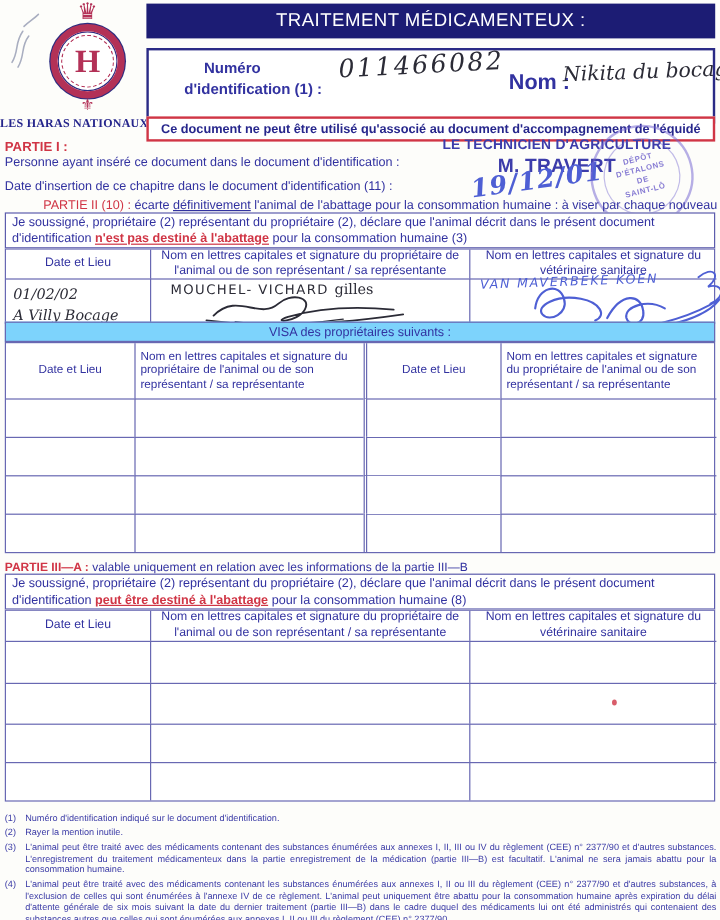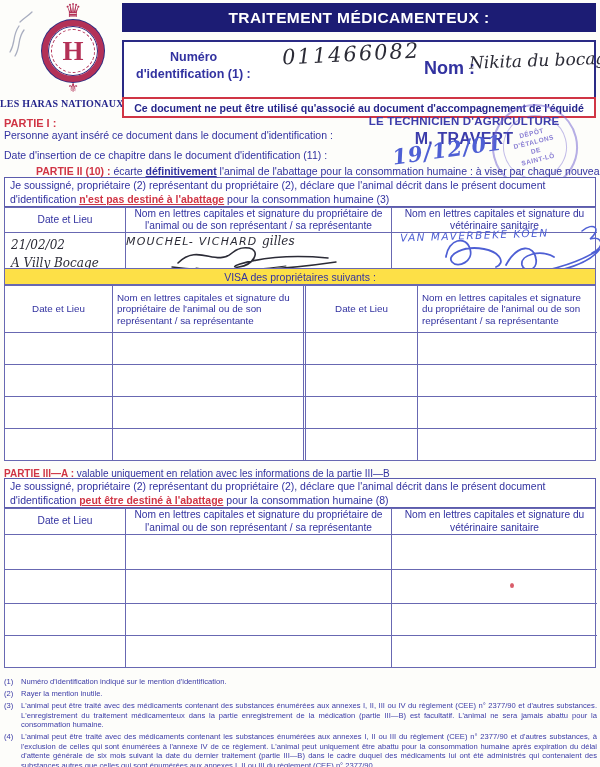--- a/index.html
+++ b/index.html
@@ -15,29 +15,29 @@
   body{background:#888;}
   .page{
     position:relative;width:600px;height:767px;margin:0 auto;
     background:#fdfdfa;overflow:hidden;
     font-family:"Liberation Sans",sans-serif;color:var(--navy);
   }
   
   .banner{
     position:absolute;left:122px;top:3px;width:474px;height:29px;
     background:var(--navy-dark);color:#fff;display:flex;align-items:center;justify-content:center;
-    font-size:15.5px;font-weight:bold;letter-spacing:.4px;
+    font-size:15.5px;font-weight:normal;letter-spacing:.4px;
   }
   .idbox{
     position:absolute;left:122px;top:40px;width:474px;height:63px;
     border:2px solid #2a2a85;background:#fff;
   }
   .idbox .idlabel{position:absolute;left:12px;top:7px;width:150px;font-size:12.5px;font-weight:bold;line-height:1.35;}
   .idbox .idlabel .l1{display:block;padding-left:34px;}
-  .idbox .idlabel .l2{display:block;}
+  .idbox .idlabel .l2{display:block;text-align:center;}
   .idvalue{
     position:absolute;left:158px;top:0px;font-family:"DejaVu Serif",serif;font-style:italic;
     font-size:21px;color:var(--ink);letter-spacing:2px;transform:rotate(-3deg);
   }
   .nomlabel{position:absolute;left:300px;top:16px;font-size:18px;font-weight:bold;}
   .nomvalue{
     position:absolute;left:345px;top:8px;font-family:"DejaVu Serif",serif;font-style:italic;
     font-size:17px;color:var(--ink);transform:rotate(-2deg);white-space:nowrap;
   }
   .rednotice{
@@ -85,50 +85,50 @@
   }
   .roundstamp .rsinner{
     position:absolute;inset:9px;border-radius:50%;border:1px solid rgba(114,99,208,.5);
   }
   .roundstamp .rstext{
     position:relative;text-align:center;font-size:6.5px;font-weight:bold;line-height:1.35;
     color:rgba(100,85,200,.9);letter-spacing:.5px;text-transform:uppercase;
   }
   
   .p2-head{position:absolute;left:4px;top:165px;width:594px;font-size:10.5px;white-space:nowrap;}
-  .p2-head .plabel{color:var(--red);font-weight:bold;padding-left:32px;}
-  .p2-head .b{font-weight:bold;text-decoration:underline;}
+  .p2-head .plabel{color:var(--red);font-weight:normal;padding-left:32px;}
+  .p2-head .b{font-weight:normal;text-decoration:underline;}
   .declbox{
     position:absolute;left:4px;width:592px;border:1.2px solid #5c5cac;background:#fff;
     font-size:10.5px;line-height:1.32;padding:1px 5px;
   }
   .declbox .redpart{color:var(--red);font-weight:bold;text-decoration:underline;}
   #decl2{top:177px;height:30px;}
   #decl3{top:478px;height:30px;}
   
   .tbl{position:absolute;left:4px;width:592px;display:grid;border:1.2px solid var(--bdr);background:#fff;}
   .cell{border-left:1px solid var(--bdr);border-top:1px solid var(--bdr);position:relative;
         font-size:10.2px;line-height:1.18;}
   .cell.first{border-left:none;}
   .cell.toprow{border-top:none;}
   .th{display:flex;align-items:center;justify-content:center;text-align:center;padding:1px 4px;}
   .th.left{justify-content:flex-start;text-align:left;}
   #table1{top:207px;grid-template-columns:120px 266px 206px;grid-auto-rows:24px 37px;}
   .visaband{
     position:absolute;left:4px;top:268px;width:592px;height:17px;border:1.2px solid var(--bdr);
-    display:flex;align-items:center;justify-content:center;font-size:10.5px;background:#fde047;
+    display:flex;align-items:center;justify-content:center;font-size:10.5px;background:#7dd3fc;
   }
   #visatable{top:285px;grid-template-columns:107px 191px 114px 180px;grid-auto-rows:46px 32px 32px 32px 32px;}
   #visatable .dbl{border-left:3px double var(--bdr);}
   #visatable .th{font-size:9.8px;}
   #table3{top:508px;grid-template-columns:120px 266px 206px;grid-auto-rows:25px 35px 34px 32px 32px;}
   
   .hw-date{position:absolute;left:6px;top:3px;font-family:"DejaVu Serif",serif;font-style:italic;
            font-size:12px;color:var(--ink);line-height:1.5;white-space:nowrap;}
-  .hw-owner{position:absolute;left:0;top:1px;font-family:"DejaVu Sans",sans-serif;font-style:italic;
+  .hw-owner{position:absolute;left:16px;top:1px;font-family:"DejaVu Sans",sans-serif;
             font-size:11px;letter-spacing:1.2px;color:var(--ink);white-space:nowrap;text-align:center;}
   .hw-owner .gilles{font-family:"DejaVu Serif",serif;font-size:12px;letter-spacing:0;}
   .hw-vet{position:absolute;left:8px;top:-4px;font-family:"DejaVu Sans",sans-serif;font-style:italic;
           font-size:10.5px;letter-spacing:1.5px;color:var(--blueink);white-space:nowrap;transform:rotate(-2deg);}
   .sig-owner{position:absolute;left:40px;top:8px;}
   .sig-vet{position:absolute;left:-6px;top:-14px;overflow:visible;}
   .reddot{position:absolute;left:510px;top:583px;width:4px;height:5px;background:var(--red);
           border-radius:50%;opacity:.8;}
   
   .p3-head{position:absolute;left:4px;top:468px;font-size:10px;white-space:nowrap;}
@@ -201,21 +201,21 @@
     <span>Je soussigné, propriétaire (2) représentant du propriétaire (2), déclare que l'animal décrit dans le présent document d'identification </span><span class="redpart">n'est pas destiné à l'abattage</span><span> pour la consommation humaine (3)</span>
   </div>
 
   <div class="tbl" id="table1">
     <div class="cell th first toprow">Date et Lieu</div>
     <div class="cell th toprow">Nom en lettres capitales et signature du propriétaire de l'animal ou de son représentant / sa représentante</div>
     <div class="cell th toprow">Nom en lettres capitales et signature du vétérinaire sanitaire</div>
 
     <div class="cell first">
       <div class="hw-date">
-        <div>21/02/02</div>
+        <div>01/02/02</div>
         <div>A Villy Bocage</div>
       </div>
     </div>
     <div class="cell">
       <div class="hw-owner">
         <span>MOUCHEL- VICHARD</span>
         <span class="gilles">gilles</span>
       </div>
       <svg class="sig-owner" width="180" height="30" viewBox="0 0 180 30">
         <path d="M12,22 C32,2 50,26 66,12 C76,3 94,6 88,17 C82,28 58,28 74,23 C98,16 130,14 162,17" stroke="#2b2b36" stroke-width="1.6" fill="none" stroke-linecap="round"></path>
@@ -291,21 +291,21 @@
     <div class="cell first"></div>
     <div class="cell"></div>
     <div class="cell"></div>
   </div>
 
   <div class="reddot"></div>
 
   <div class="footnotes">
     <div class="note">
       <span class="num">(1)</span>
-      <span class="txt">Numéro d'identification indiqué sur le mention d'identification.</span>
+      <span class="txt">Numéro d'identification indiqué sur le document d'identification.</span>
     </div>
     <div class="note">
       <span class="num">(2)</span>
       <span class="txt">Rayer la mention inutile.</span>
     </div>
     <div class="note">
       <span class="num">(3)</span>
       <span class="txt">L'animal peut être traité avec des médicaments contenant des substances énumérées aux annexes I, II, III ou IV du règlement (CEE) n° 2377/90 et d'autres substances. L'enregistrement du traitement médicamenteux dans la partie enregistrement de la médication (partie III—B) est facultatif. L'animal ne sera jamais abattu pour la consommation humaine.</span>
     </div>
     <div class="note">

